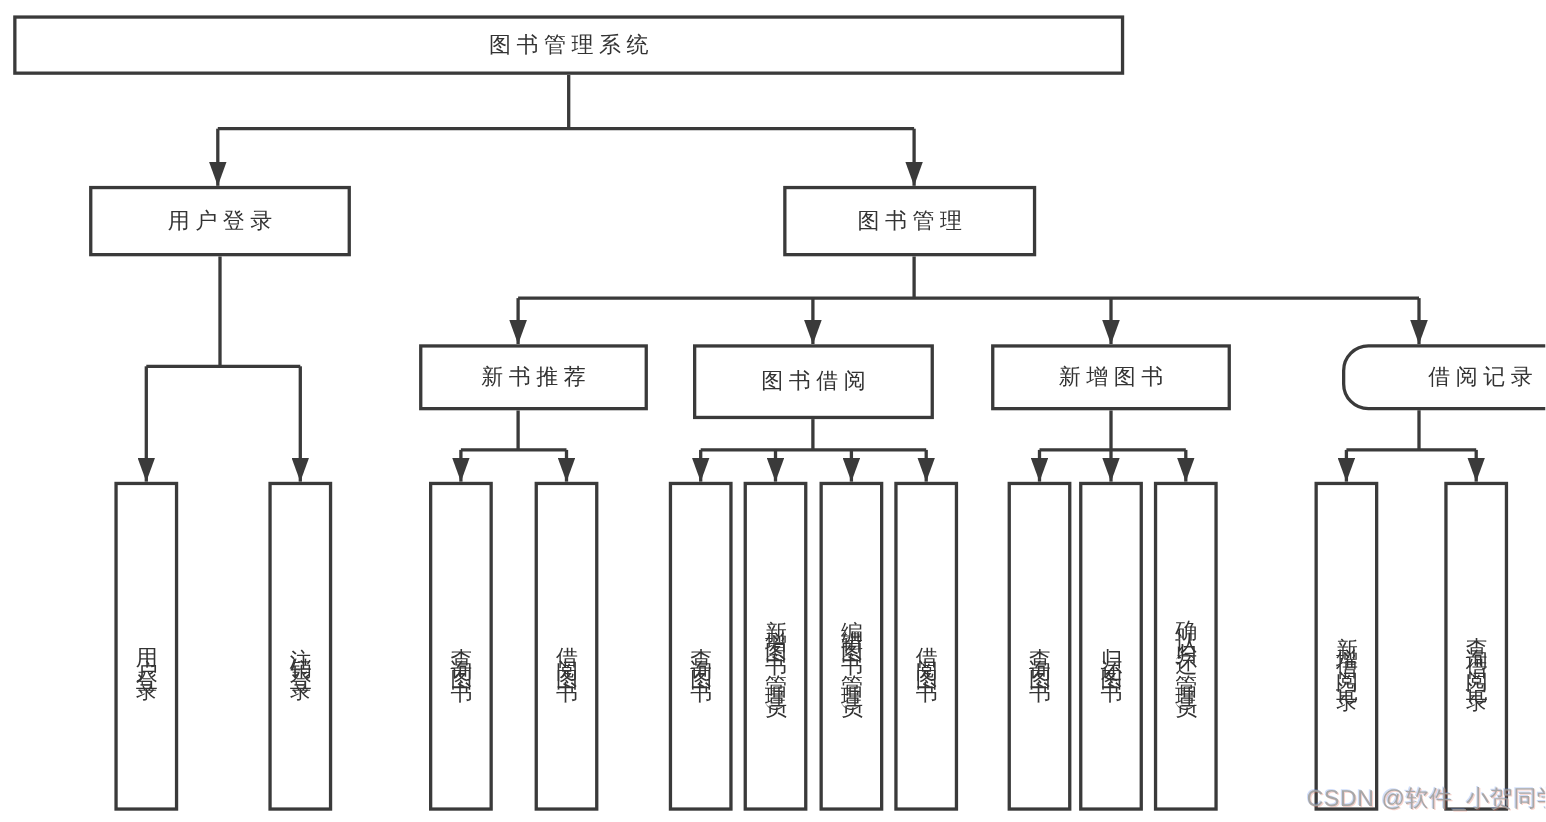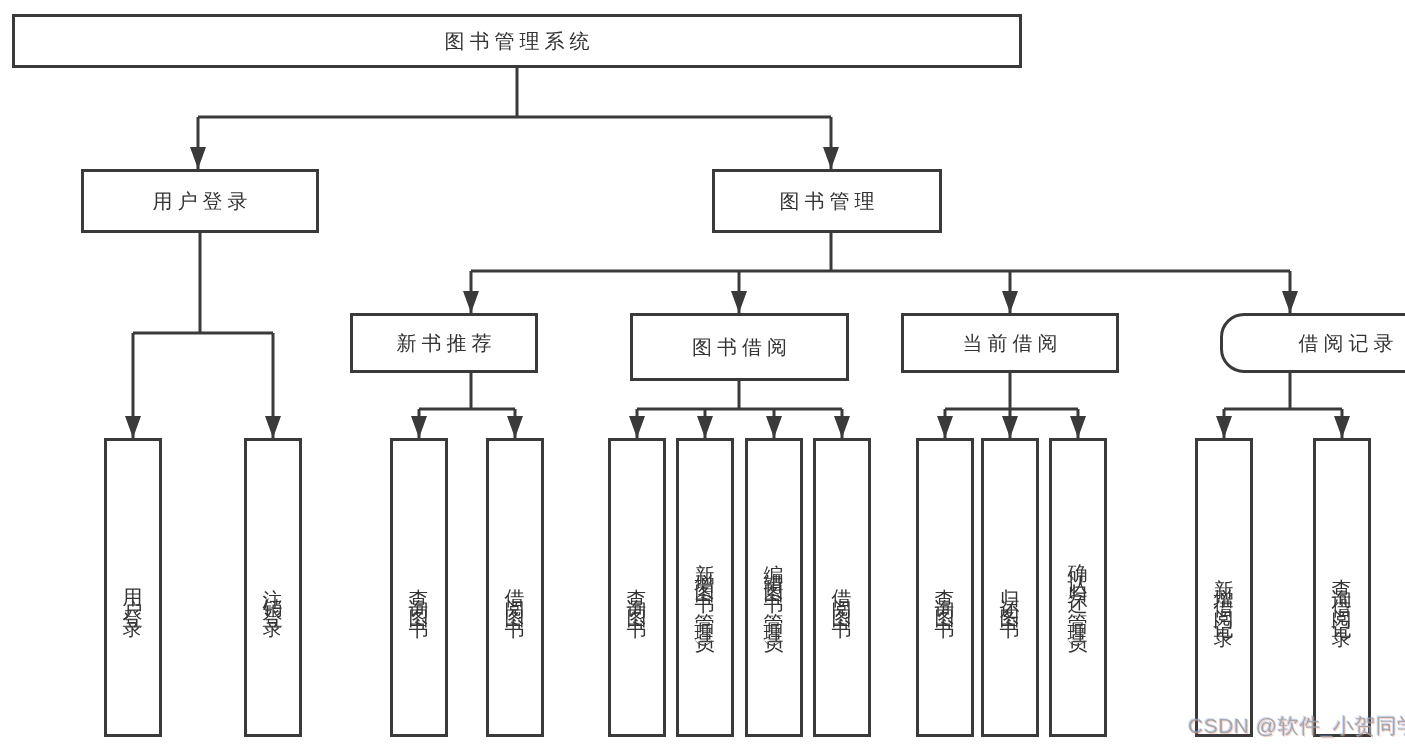--- a/index.html
+++ b/index.html
@@ -24,21 +24,21 @@
   .v span{
     writing-mode:vertical-rl;text-orientation:mixed;
     letter-spacing:10px;margin-bottom:-10px;white-space:normal;
   }
   
   #n-root{left:12px;top:14px;width:1010px;height:54px;}
   
   #n-userlogin{left:81px;top:169px;width:238px;height:64px;}
   #n-bookmgmt{left:712px;top:169px;width:230px;height:64px;}
   
-  #n-newbook{left:350px;top:313px;width:188px;height:60px;align-items:center;}
+  #n-newbook{left:381px;top:313px;width:208px;height:60px;align-items:center;}
   #n-bookborrow{left:630px;top:313px;width:219px;height:68px;}
   #n-currentborrow{left:901px;top:313px;width:218px;height:60px;}
   #n-borrowrecords{left:1220px;top:313px;width:252px;height:60px;border-radius:24px;}
   
   .leaf{top:438px;width:58px;height:299px;}
   #n-l1{left:104px;}  #n-l2{left:244px;}
   #n-l3{left:390px;}  #n-l4{left:486px;}
   #n-l5{left:608px;}  #n-l6{left:676px;}  #n-l7{left:745px;}  #n-l8{left:813px;}
   #n-l9{left:916px;}  #n-l10{left:981px;} #n-l11{left:1049px;}
   #n-l12{left:1195px;}#n-l13{left:1313px;}
@@ -105,21 +105,21 @@
     <span>图书管理</span>
   </div>
 
   <div class="node h" id="n-newbook">
     <span>新书推荐</span>
   </div>
   <div class="node h" id="n-bookborrow">
     <span>图书借阅</span>
   </div>
   <div class="node h" id="n-currentborrow">
-    <span>当前借阅</span>
+    <span>新增图书</span>
   </div>
   <div class="node h" id="n-borrowrecords">
     <span>借阅记录</span>
   </div>
 
   <div class="node v leaf" id="n-l1">
     <span>用户登录</span>
   </div>
   <div class="node v leaf" id="n-l2">
     <span>注销登录</span>

